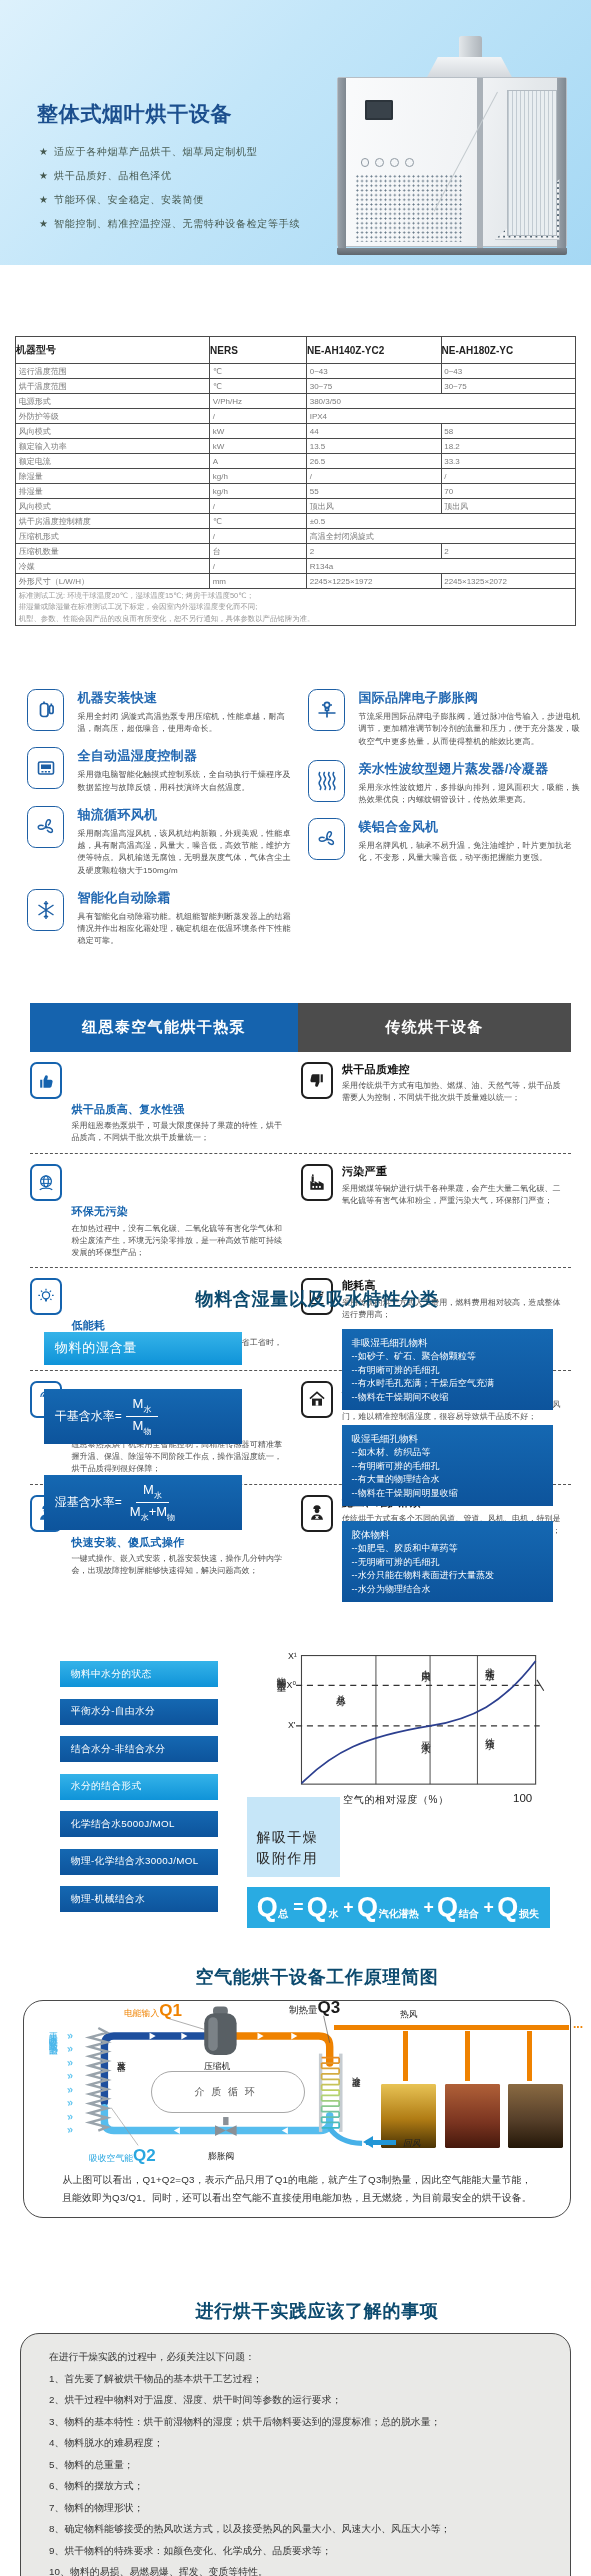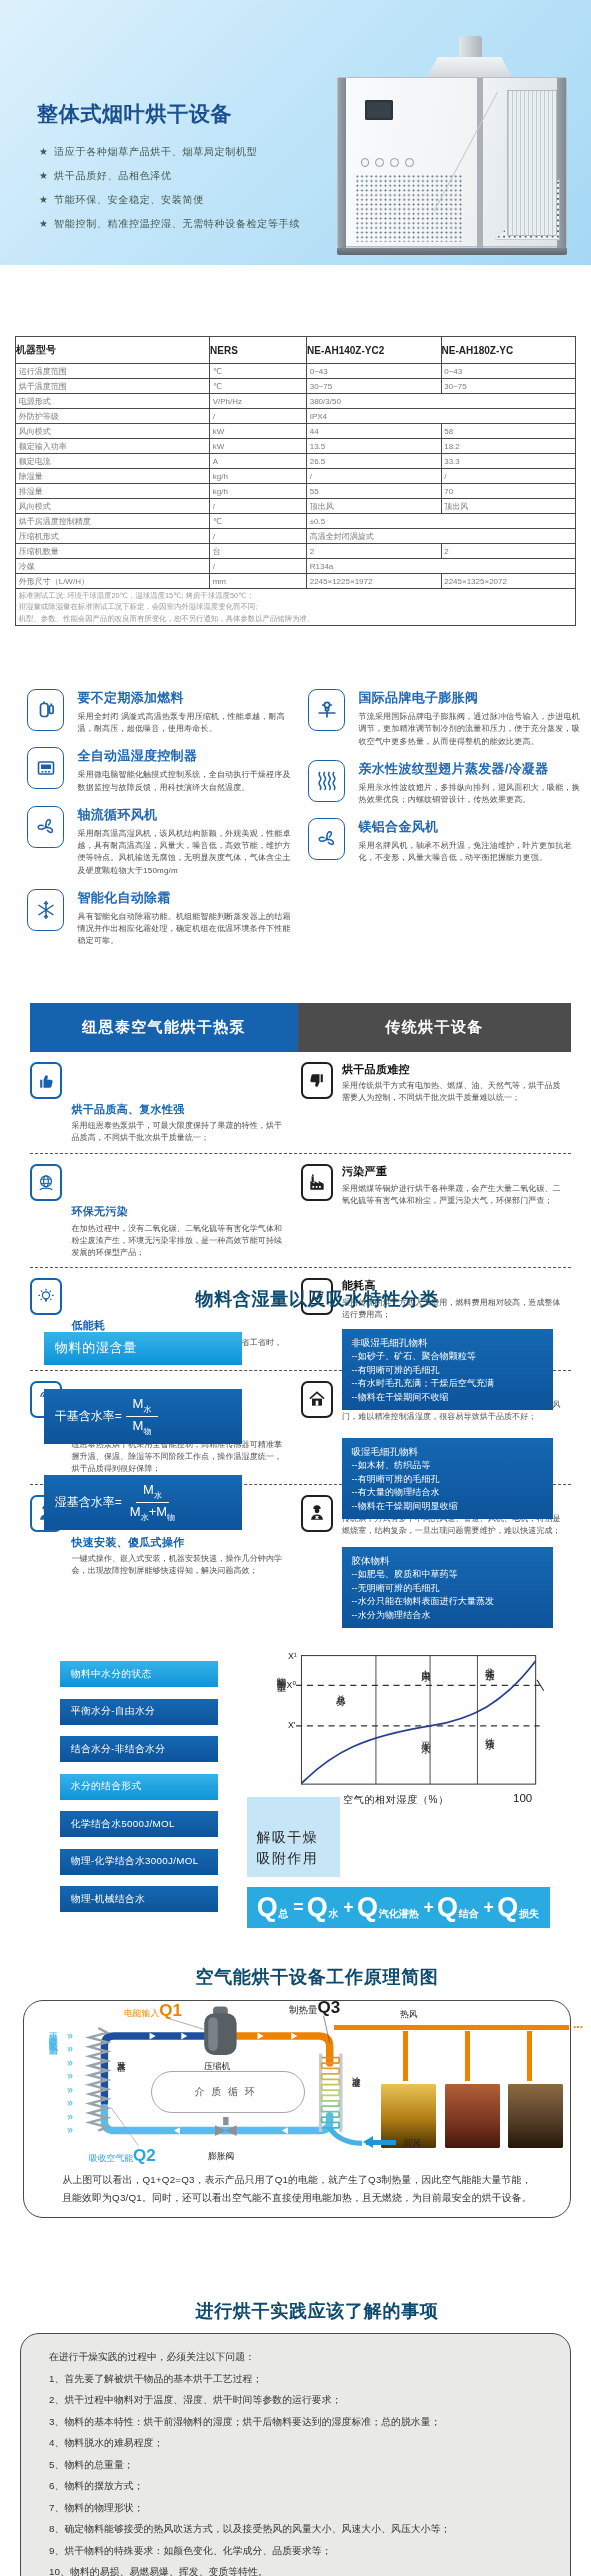--- a/index.html
+++ b/index.html
@@ -83,21 +83,21 @@
   .moist-right { position:absolute; left:342px; top:42px; width:211px; }
   .box-cyan { background:linear-gradient(180deg,#35b3e9,#0f93d8); color:#fff; font-size:13px; padding:7.4px 10.8px; letter-spacing:0.7px; }
   .box-dark { background:linear-gradient(180deg,#1568b2,#0d549c); color:#fff; }
   .formula-box { height:55px; display:flex; align-items:center; padding-left:10.8px; font-size:12px; }
   .fb1 { margin-top:24px; } .fb2 { margin-top:31px; }
   .box-cyan.b4 { margin-top:28px; font-size:12px; }
   .frac { display:inline-flex; flex-direction:column; align-items:center; margin-left:4px; font-size:13px; }
   .frac .num { padding:0 6.8px 1.4px; border-bottom:1.4px solid #fff; }
   .frac .den { padding:1.4px 4px 0; }
   .frac sub, .m-sub { font-size:8px; }
-  .cat-box { padding:6.8px 9.5px 6px; margin-bottom:28px; }
+  .cat-box { padding:6.8px 9.5px 6px; margin-bottom:15px; }
   .cat-title { font-size:9.5px; line-height:1.5; }
   .cat-line { font-size:9px; line-height:1.5; letter-spacing:0.1px; }
 
   
   .s-forms { position:absolute; top:1622px; left:0; width:591px; height:342px; }
   .s-forms .sec-heading { margin-left:60px; }
   .wf-left { position:absolute; left:60px; top:39px; width:158px; }
   .wf-box { height:26px; margin-bottom:11.5px; color:#fff; font-size:9.8px; display:flex; align-items:center; padding-left:10.8px; letter-spacing:0.3px; }
   .wf-box.light { background:linear-gradient(180deg,#35b3e9,#0f93d8); }
   .wf-box.dark { background:linear-gradient(180deg,#1568b2,#0d549c); }
@@ -303,21 +303,21 @@
     <div class="f-col left">
       <div class="f-item">
         <span class="f-icon">
           <svg viewBox="0 0 24 24" fill="none" stroke="currentColor" stroke-width="1.7">
               <rect x="6.5" y="5.5" width="7.5" height="13" rx="2.6"></rect>
               <rect x="15.5" y="7.5" width="3.6" height="8" rx="1.8"></rect>
               <path d="M10 3.5v2M17.3 5.5v2M14 11.5h1.5"></path>
             </svg>
         </span>
         <div>
-            <div class="f-title">要不定期添加燃料</div>
+            <div class="f-title">机器安装快速</div>
           <div class="f-desc">采用全封闭 涡漩式高温热泵专用压缩机，性能卓越，耐高温，耐高压，超低噪音，使用寿命长。</div>
           </div>
       </div>
       <div class="f-item">
         <span class="f-icon">
           <svg viewBox="0 0 24 24" fill="none" stroke="currentColor" stroke-width="1.6">
               <rect x="4.5" y="6" width="15" height="12" rx="1.5"></rect>
               <rect x="7" y="8.5" width="10" height="4.5" fill="currentColor" stroke="none"></rect>
               <path d="M7.5 15.7h2M10.8 15.7h2M14.1 15.7h2"></path>
             </svg>

